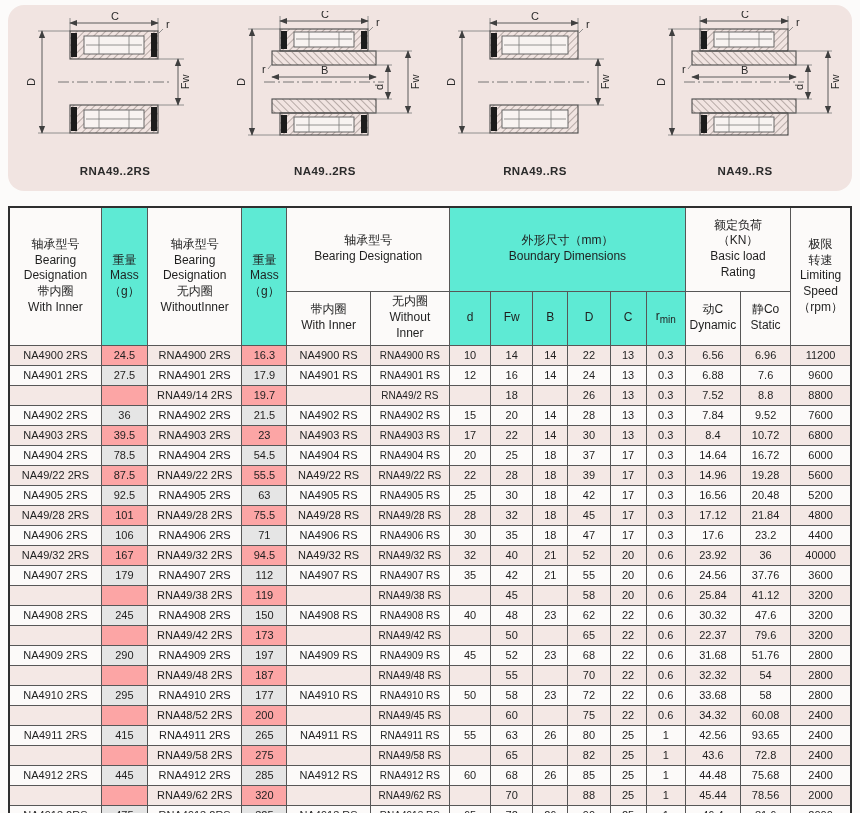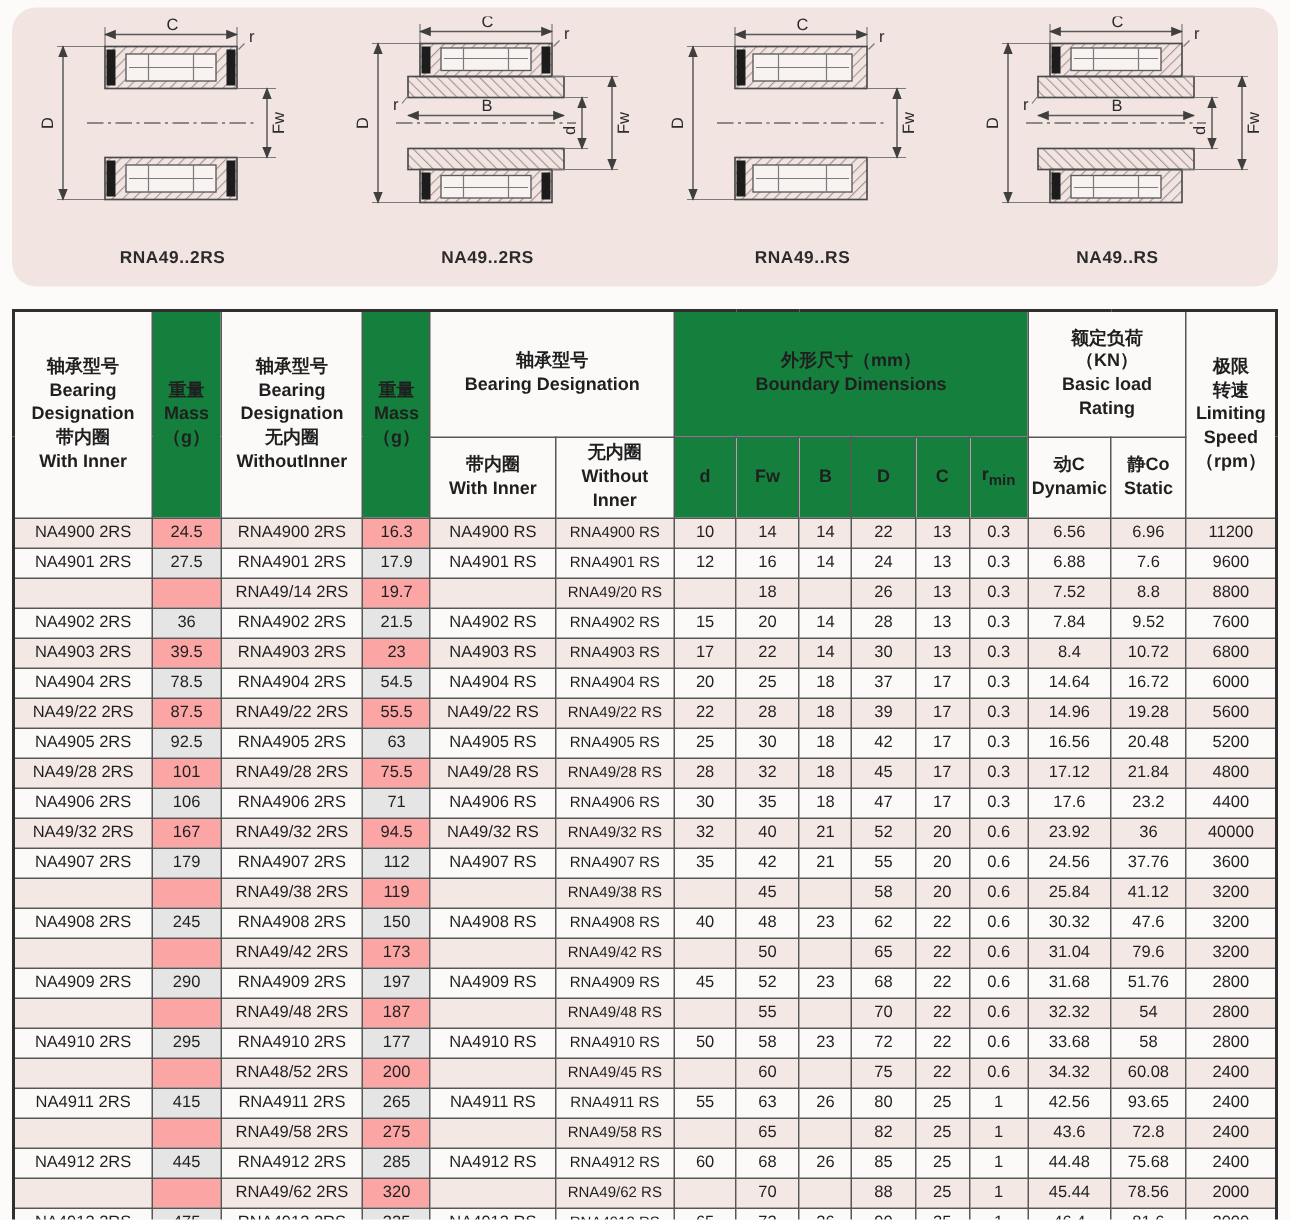--- a/index.html
+++ b/index.html
@@ -36,26 +36,26 @@
     border-collapse:collapse;table-layout:fixed;
     background:#fcfaf9;
     border:2px solid #2f2f2f;border-bottom:3px solid #222;
   }
   .spec-table th,.spec-table td{
     border:1px solid #575757;
     text-align:center;vertical-align:middle;
     padding:0 1px;overflow:hidden;color:#1f1f1f;
   }
   .spec-table thead th{
-    font-weight:bold;font-size:12px;line-height:1.32;
+    font-weight:normal;font-size:12px;line-height:1.32;
     white-space:pre-line;background:#fcfaf9;
   }
   .spec-table thead tr.h1{height:84px;}
   .spec-table thead tr.h2{height:54px;}
-  .spec-table thead th.pink{background:#15803d;}
+  .spec-table thead th.pink{background:#5eead4;}
   .spec-table thead sub{font-size:10px;}
   .spec-table tbody td{font-size:11px;height:19px;background:#fcfaf9;}
   .spec-table tbody td.des{font-size:11px;}
   .spec-table tbody td.sm{font-size:10px;margin-top:48px;}
   .spec-table tbody tr.stripe td{background:#f4e8e5;}
   .spec-table tbody td.mass{background:#e5e5e5;}
   .spec-table tbody tr.stripe td.mass{background:#fca5a5;}
 </style>
 </head>
 <body>
@@ -338,21 +338,21 @@
           <td class="num">6.88</td>
           <td class="num">7.6</td>
           <td class="num">9600</td>
         </tr>
         <tr class="stripe">
           <td class="des"></td>
           <td class="mass"></td>
           <td class="des">RNA49/14 2RS</td>
           <td class="mass">19.7</td>
           <td class="des"></td>
-          <td class="des sm">RNA49/20 RS</td>
+          <td class="des sm">RNA49/2 RS</td>
           <td class="num"></td>
           <td class="num">18</td>
           <td class="num"></td>
           <td class="num">26</td>
           <td class="num">13</td>
           <td class="num">0.3</td>
           <td class="num">7.52</td>
           <td class="num">8.8</td>
           <td class="num">8800</td>
         </tr>
@@ -549,21 +549,21 @@
           <td class="des">RNA49/42 2RS</td>
           <td class="mass">173</td>
           <td class="des"></td>
           <td class="des sm">RNA49/42 RS</td>
           <td class="num"></td>
           <td class="num">50</td>
           <td class="num"></td>
           <td class="num">65</td>
           <td class="num">22</td>
           <td class="num">0.6</td>
-          <td class="num">31.04</td>
+          <td class="num">22.37</td>
           <td class="num">79.6</td>
           <td class="num">3200</td>
         </tr>
         <tr>
           <td class="des">NA4909 2RS</td>
           <td class="mass">290</td>
           <td class="des">RNA4909 2RS</td>
           <td class="mass">197</td>
           <td class="des">NA4909 RS</td>
           <td class="des sm">RNA4909 RS</td>

